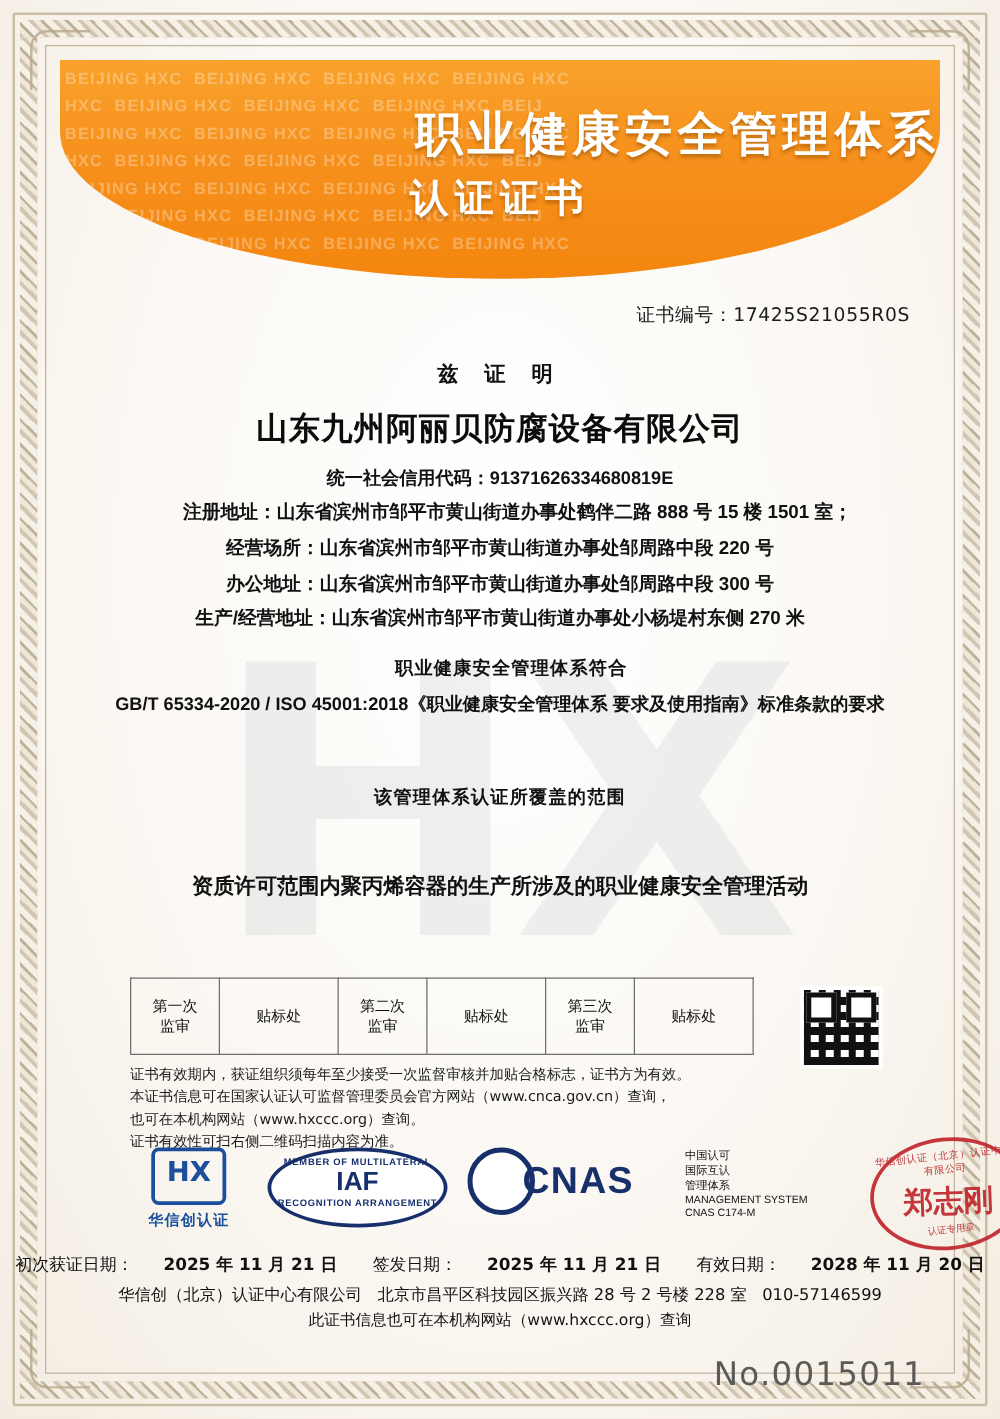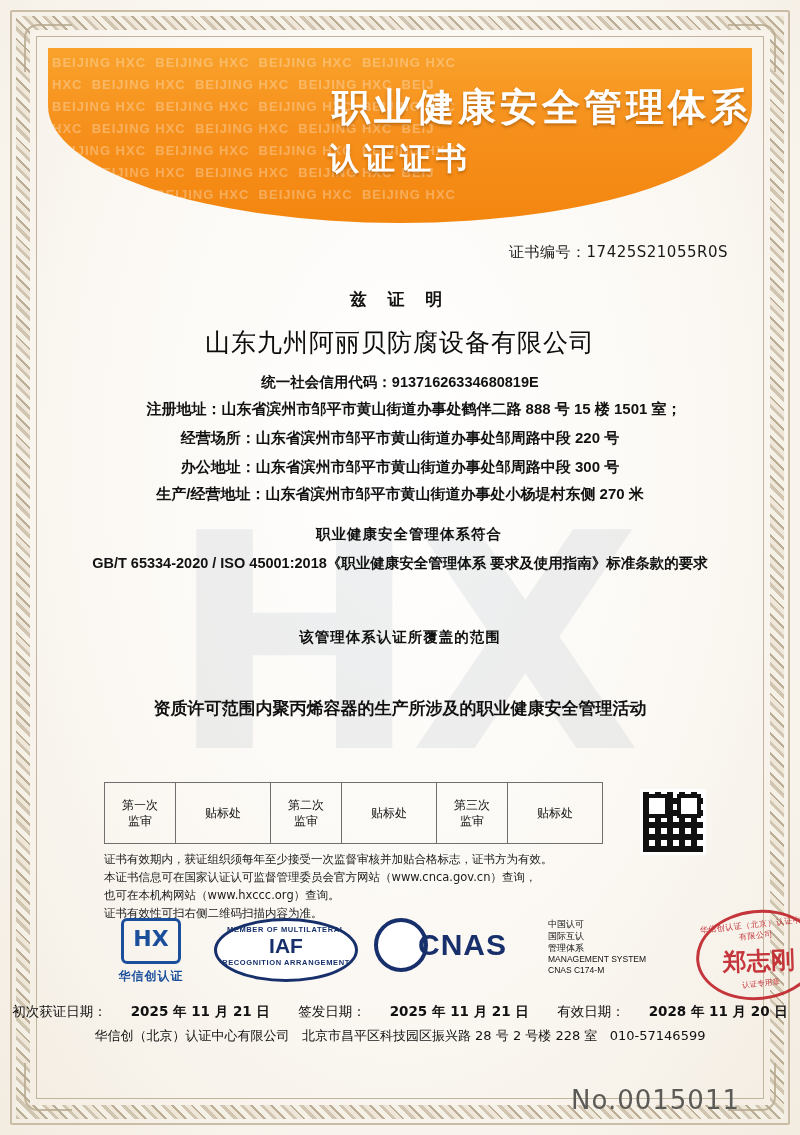--- a/index.html
+++ b/index.html
@@ -87,21 +87,21 @@
   }
 
   
   .cert-no{
     position:absolute;right:72px;top:243px;
     font-size:15px;color:#1a1a1a;letter-spacing:.5px;
     font-family:"DejaVu Sans","Liberation Sans",sans-serif;
   }
   .center{position:absolute;left:0;right:0;text-align:center;}
   .zizhengming{top:288px;font-size:17px;font-weight:bold;letter-spacing:8px;color:#111;}
-  .company{top:326px;font-size:25px;font-weight:normal;letter-spacing:1px;color:#0c0c0c;}
+  .company{top:326px;font-size:25px;font-weight:bold;letter-spacing:1px;color:#0c0c0c;}
   .credit{top:373px;font-size:14.5px;font-weight:bold;color:#111;}
   .addr{font-size:15px;font-weight:bold;color:#111;}
   .addr.a1{top:400px;padding-left:28px;}
   .addr.a2{top:429px;}
   .addr.a3{top:458px;}
   .addr.a4{top:485px;}
   .conform{top:525px;font-size:14.5px;font-weight:bold;color:#111;letter-spacing:1px;padding-left:18px;}
   .standard{top:554px;font-size:14.5px;font-weight:bold;color:#111;}
   .scope-label{top:628px;font-size:14.5px;font-weight:bold;color:#111;letter-spacing:1px;}
   .scope-text{top:697px;font-size:17px;font-weight:bold;color:#111;}
@@ -318,16 +318,17 @@
     <span>签发日期：</span><span class="b">2025 年 11 月 21 日</span>
     <span>有效日期：</span><span class="b">2028 年 11 月 20 日</span>
   </div>
 
   <div class="foot f2">
     <span>华信创（北京）认证中心有限公司</span>&nbsp;&nbsp;
     <span>北京市昌平区科技园区振兴路 28 号 2 号楼 228 室</span>&nbsp;&nbsp;
     <span>010-57146599</span>
   </div>
 
+  <div class="foot f3">此证书信息也可在本机构网站（www.hxccc.org）查询</div>
 
   <div class="serial">No.0015011</div>
 
 </div>
 
 </body></html>

